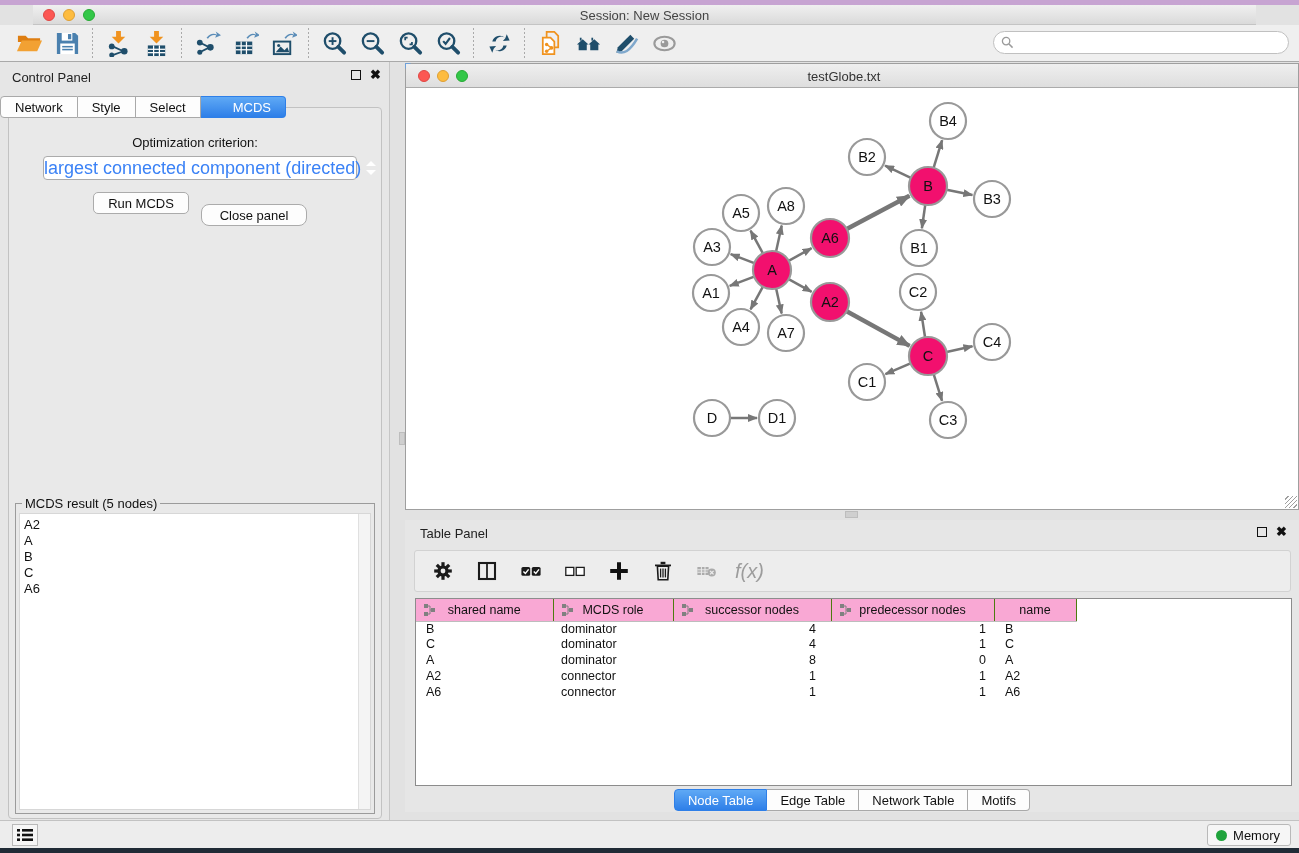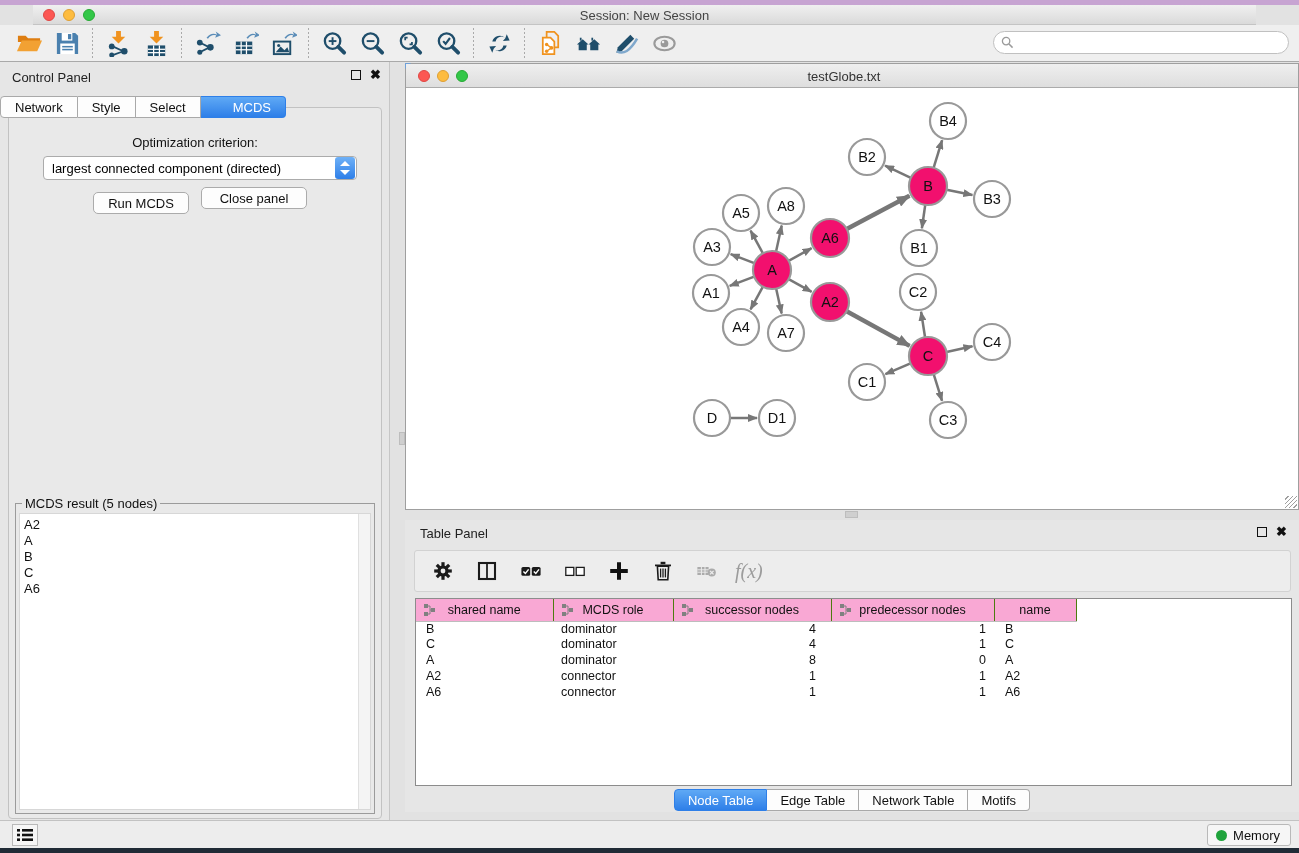--- a/index.html
+++ b/index.html
@@ -41,30 +41,30 @@
             font-size:13px; color:#111; display:flex; align-items:center; cursor:pointer; }
   .cp-tab:first-child { border-left:1px solid #A9A9A9; border-radius:4px 0 0 4px; }
   .cp-tab:last-child { border-radius:0 4px 4px 0; }
   .cp-tab.active { background:linear-gradient(#5FA9F5,#2E7FE8); color:#fff; border-color:#2E7FE8;padding-left:32px; }
 
   .cp-body { position:absolute; left:8px; top:45px; width:374px; height:757px; background:#E9E9E9;
              border:1px solid #C2C2C2; border-radius:4px; height:712px; }
   .crit-label { position:absolute; left:0; right:0; top:27px; text-align:center; font-size:13px; color:#111; }
   .combo { position:absolute; left:34px; top:48px; width:314px; height:24px; background:#fff;
            border:1px solid #ABABAB; border-radius:4px; display:flex; align-items:center; cursor:pointer; }
-  .combo .cval { flex:1; font-size:13px; color:#000000; padding-left:8px; white-space:nowrap; }
+  .combo .cval { flex:1; font-size:18px; color:#3b82f6; padding-left:0; white-space:nowrap; }
   .combo .stepper { width:20px; height:22px; margin-right:1px; border-radius:3px;
                     background:linear-gradient(#6FB1F7,#2E7FE8); position:relative; }
   .stepper i { position:absolute; left:5px; width:0; height:0; border-left:5px solid transparent; border-right:5px solid transparent; }
   .stepper i.up { top:4px; border-bottom:5px solid #fff; }
   .stepper i.dn { bottom:4px; border-top:5px solid #fff; }
   .cp-btn { position:absolute; height:22px; background:#FDFDFD; border:1px solid #ABABAB; border-radius:5px;
             font-size:13px; color:#111; font-family:"Liberation Sans",sans-serif; cursor:pointer; }
   .btn-run { left:84px; top:84px; width:96px; }
-  .btn-close { left:192px; top:79px; width:106px; }
+  .btn-close { left:192px; top:96px; width:106px;border-radius:8px; }
 
   .result-fs { position:absolute; left:6px; right:6px; top:395px; bottom:4px; border:1px solid #9B9B9B; }
   .result-legend { position:absolute; left:6px; top:-8px; background:#E9E9E9; padding:0 3px; font-size:13px; color:#111; }
   .result-list { position:absolute; left:3px; right:3px; top:9px; bottom:3px; background:#fff;
                  border:1px solid #D7D7D7; font-size:13px; color:#111; padding:3px 0 0 4px; }
   .result-list div { line-height:16px; }
   .result-scroll { position:absolute; right:0; top:0; bottom:0; width:12px; background:#F4F4F4; border-left:1px solid #E0E0E0; }
 
   
   .net-window { position:absolute; left:405px; top:63px; width:894px; height:447px;
@@ -83,21 +83,21 @@
   .hgrip { position:absolute; left:845px; top:511px; width:13px; height:7px; background:#CFCFCF; border:1px solid #BDBDBD; }
 
   
   .table-panel { position:absolute; left:405px; top:520px; width:894px; height:292px; background:#E6E6E6; }
   .table-panel .ptitle { position:absolute; left:15px; top:6px; font-size:13px; color:#222; }
   .table-panel .wicons { right:12px; top:7px; }
   .tp-toolbar { position:absolute; left:9px; top:30px; width:877px; height:42px; background:#EDEDED;
                 border:1px solid #D2D2D2; border-radius:3px; display:flex; align-items:center; padding-left:10px; gap:8px; }
   .tpbtn { width:36px; height:34px; display:flex; align-items:center; justify-content:center; cursor:pointer; }
   .tpbtn svg { width:24px; height:24px; }
-  .fx { font-family:Liberation Serif, serif; font-style:italic; font-size:20px; color:#9C9C9C; padding-left:2px; cursor:default; }
+  .fx { font-family:Liberation Sans, sans-serif; font-style:italic; font-size:20px; color:#9C9C9C; padding-left:2px; cursor:default; }
 
   .node-table { position:absolute; left:10px; top:78px; width:877px; height:188px; background:#fff;
                 border:1px solid #8C8C8C; overflow:hidden; }
   table { border-collapse:collapse; table-layout:fixed; width:100%; }
   th { height:22px; background:#f9a8d4; border-bottom:1px solid #BDBDBD; border-right:1px solid #4d7c0f;
        font-size:12.5px; font-weight:normal; color:#111; text-align:center; position:relative; }
   th:last-child { border-right:1px solid #D6D6D6; }
   th .hicon { position:absolute; left:8px; top:5px; }
   th.no-border { border-right:none; background:#fff; border-bottom:none; }
   td { height:15.8px; font-size:12.5px; color:#111; padding:0; line-height:15.8px; }

